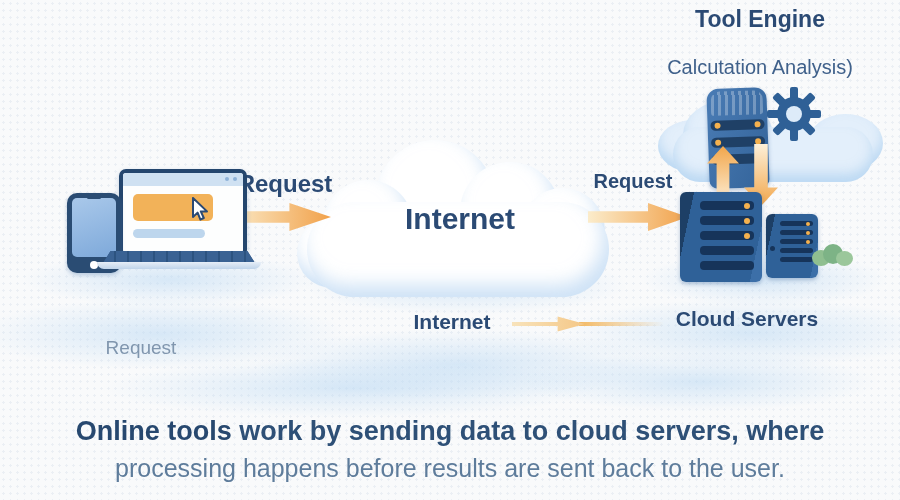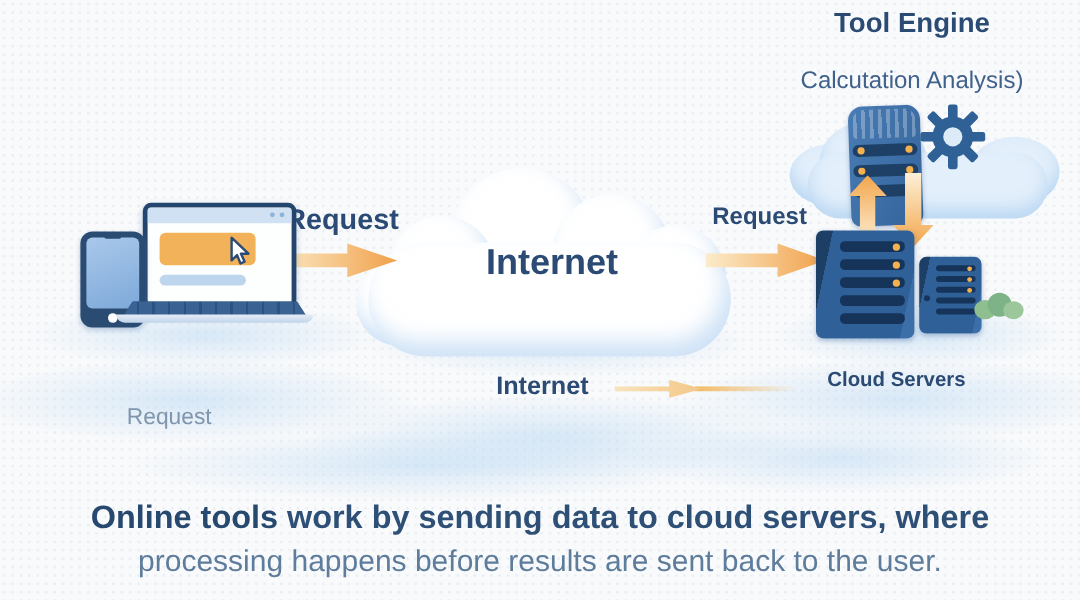--- a/index.html
+++ b/index.html
@@ -193,20 +193,20 @@
     <span class="bush-blob" style="left:24px;top:9px;width:17px;height:15px;background:#9bc79b;"></span>
   </div>
 
   <div class="lbl" style="left:61px;top:337px;width:160px;font-size:19px;font-weight:normal;color:#8096ae;z-index:5;">Request</div>
 
   <div class="lbl" style="left:372px;top:310px;width:160px;font-size:21px;z-index:5;">Internet</div>
   <div class="abs" style="left:512px;top:314px;width:152px;height:20px;z-index:5;">
     <div class="mid-arrow-tail"></div>
     <div class="mid-arrow-head"></div>
   </div>
-  <div class="lbl" style="left:662px;top:307px;width:170px;font-size:17px;z-index:5;">Cloud Servers</div>
+  <div class="lbl" style="left:662px;top:307px;width:170px;font-size:21px;z-index:5;">Cloud Servers</div>
 
   <div class="caption-line" style="top:454px;font-size:25px;color:#5e7c9b;">processing happens before results are sent back to the user.</div>
   <div class="caption-line" style="top:416px;font-size:27px;">
     <span style="font-weight:bold;color:#27486f;">Online tools</span><span style="font-weight:600;color:#2e5077;"> work by sending data to cloud servers, where</span>
   </div>
 
 </div>
 
 </body></html>

